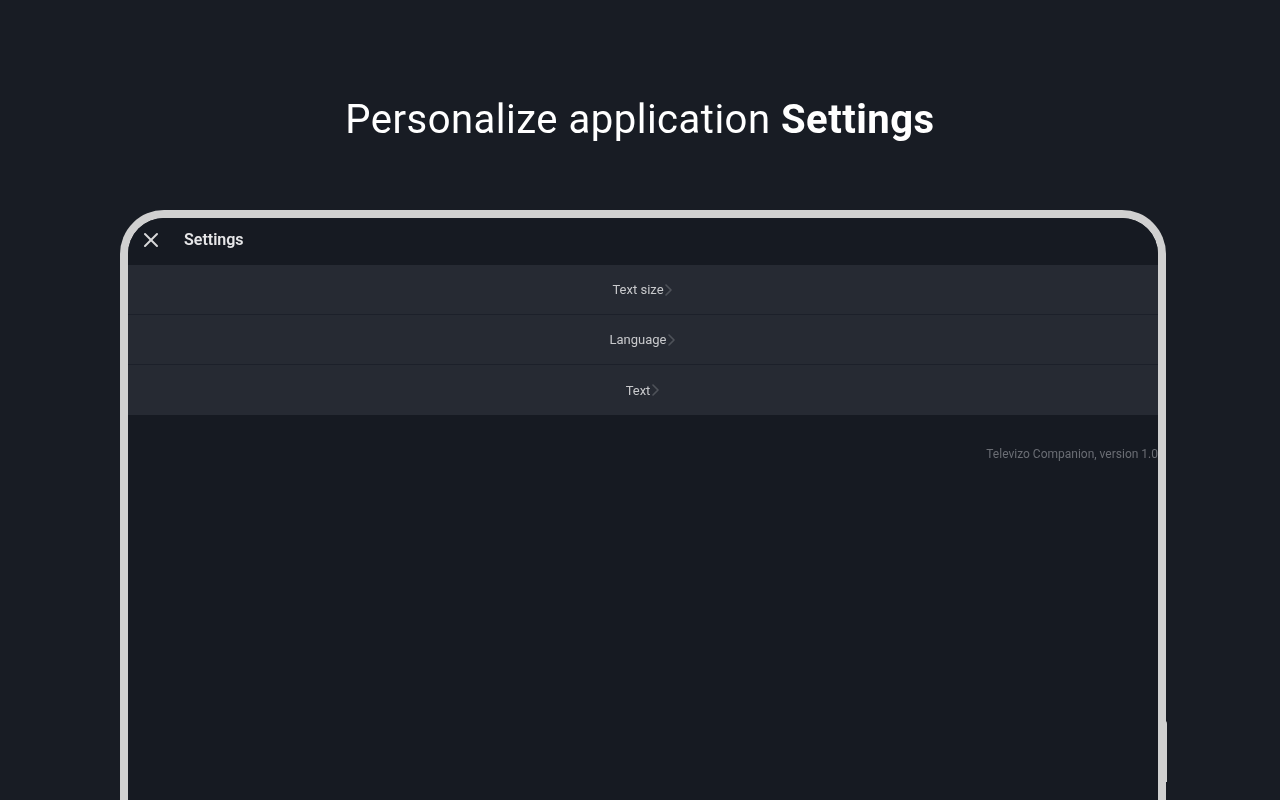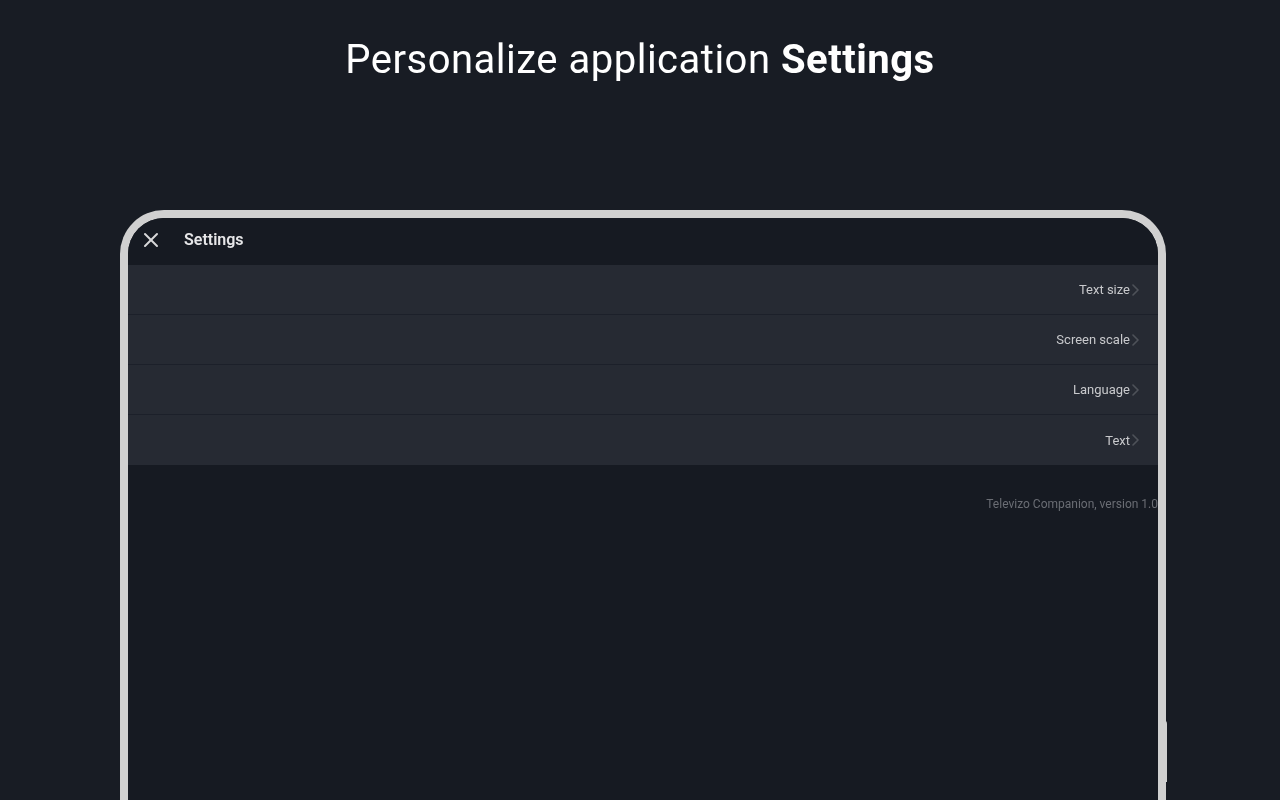--- a/index.html
+++ b/index.html
@@ -15,21 +15,21 @@
       font-family: -apple-system, BlinkMacSystemFont, "Segoe UI", Roboto, Helvetica, Arial, sans-serif;
       overflow: hidden;
       position: relative;
     }
 
     .marketing-heading {
       text-align: center;
       color: #ffffff;
       font-size: 40px;
       font-weight: 400;
-      padding-top: 36px;
+      padding-top: 96px;
       letter-spacing: 0.5px;
     }
 
     .marketing-heading strong {
       font-weight: 700;
     }
 
     .tablet-frame {
       position: absolute;
       top: 210px;
@@ -77,22 +77,22 @@
     }
 
     .settings-list {
       display: flex;
       flex-direction: column;
     }
 
     .settings-item {
       display: flex;
       align-items: center;
-      justify-content: flex-end;
-      padding: 0 18px;
+      justify-content: center;
+      padding: 0 6px;
       height: 50px;
       background: #262a33;
       border-bottom: 1px solid #1c202a;
       cursor: pointer;
     }
 
     .settings-item:last-child {
       border-bottom: none;
     }
 
@@ -156,28 +156,20 @@
     <div class="settings-list">
       <div class="settings-item">
         <span class="settings-item-label">Text size</span>
         <span class="chevron-right-icon">
           <svg viewBox="0 0 7 12">
               <polyline points="1,1 6,6 1,11" fill="none" stroke="#9a9ca1" stroke-width="1.6" stroke-linecap="round" stroke-linejoin="round"></polyline>
             </svg>
         </span>
       </div>
       <div class="settings-item">
-        <span class="settings-item-label">Screen scale</span>
-        <span class="chevron-right-icon">
-          <svg viewBox="0 0 7 12">
-              <polyline points="1,1 6,6 1,11" fill="none" stroke="#9a9ca1" stroke-width="1.6" stroke-linecap="round" stroke-linejoin="round"></polyline>
-            </svg>
-        </span>
-      </div>
-      <div class="settings-item">
         <span class="settings-item-label">Language</span>
         <span class="chevron-right-icon">
           <svg viewBox="0 0 7 12">
               <polyline points="1,1 6,6 1,11" fill="none" stroke="#9a9ca1" stroke-width="1.6" stroke-linecap="round" stroke-linejoin="round"></polyline>
             </svg>
         </span>
       </div>
       <div class="settings-item">
         <span class="settings-item-label">Text</span>
         <span class="chevron-right-icon">

